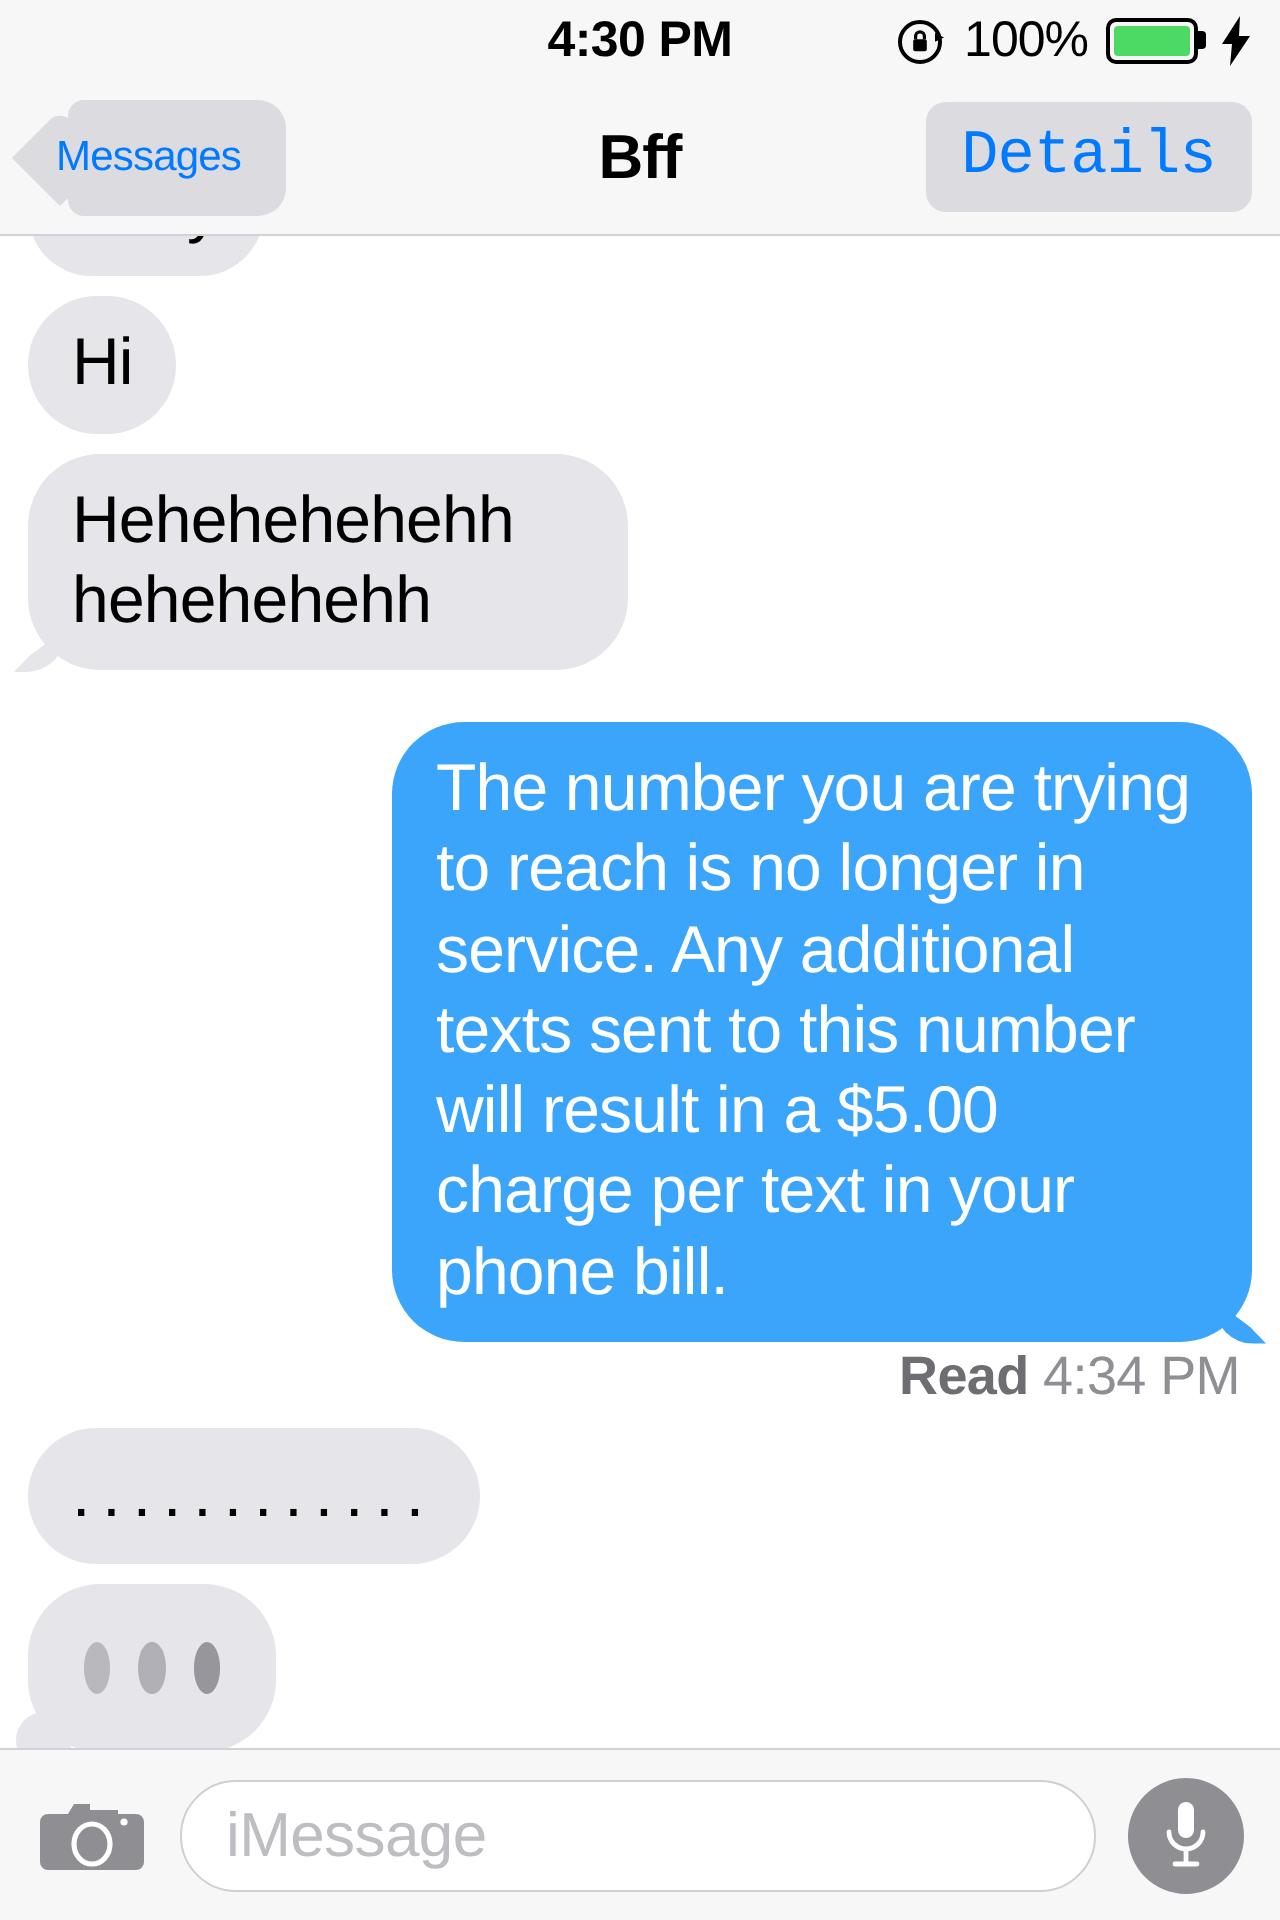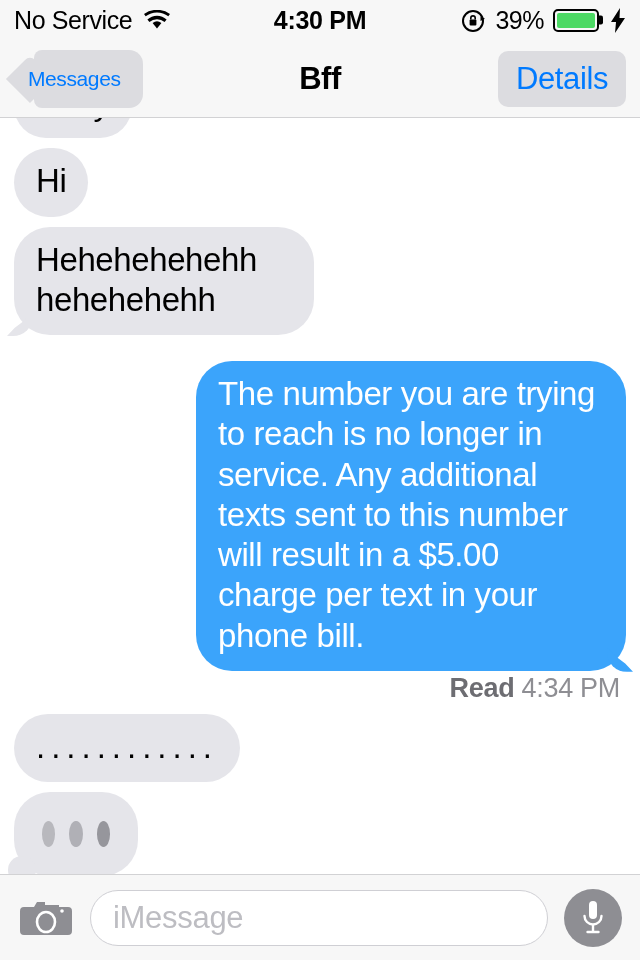--- a/index.html
+++ b/index.html
@@ -129,20 +129,21 @@
     letter-spacing:-0.4px;
   }
   .details-button {
     position:relative;
     margin-left:auto; margin-right:14px;
     padding:10px 18px;
     background:#dcdce0;
     border-radius:10px;
     cursor:pointer;
     z-index:2;
+    font-family:Liberation Mono, monospace;
   }
   .details-label {
     color:#007aff;
     font-size:31px;
     letter-spacing:-0.4px;
   }
 
   
   .thread {
     position:relative;
@@ -287,45 +288,35 @@
     flex:0 0 58px;
   }
   .mic-icon { width:26px; height:38px; display:block; }
 </style>
 </head>
 <body>
 
 <div id="app">
 
   <div class="status-bar">
-    <div class="status-left">
-      <span class="carrier">No Service</span>
-      <span>
-        <svg class="wifi-icon" viewBox="0 0 26 20" aria-hidden="true">
-          <path d="M13 18.6 L8.6 12.9 a7.2 7.2 0 0 1 8.8 0 Z" fill="#000"></path>
-          <path d="M13 9.2 a11.6 11.6 0 0 0 -7.6 2.9 l-2.0 -2.6 A15.2 15.2 0 0 1 13 5.8 a15.2 15.2 0 0 1 9.6 3.7 l-2.0 2.6 A11.6 11.6 0 0 0 13 9.2 Z" fill="#000"></path>
-          <path d="M13 2.4 a18.6 18.6 0 0 0 -11.3 3.9 L0 4.0 A22 22 0 0 1 13 -0.2 a22 22 0 0 1 13 4.2 l-1.7 2.3 A18.6 18.6 0 0 0 13 2.4 Z" fill="#000"></path>
-        </svg>
-      </span>
-    </div>
 
     <div class="status-center">
       <span>4:30 PM</span>
     </div>
 
     <div class="status-right">
       <span>
         <svg class="rotation-lock" viewBox="0 0 25 25" aria-hidden="true">
           <circle cx="12" cy="13" r="10" fill="none" stroke="#000" stroke-width="2"></circle>
           <rect x="8.6" y="11.6" width="6.8" height="6" rx="1" fill="#000"></rect>
           <path d="M9.8 11.6 v-1.5 a2.2 2.2 0 0 1 4.4 0 v1.5" fill="none" stroke="#000" stroke-width="1.6"></path>
           <path d="M19.5 8.5 l4.5 2.2 l-4.5 2.2 Z" fill="#000"></path>
         </svg>
       </span>
-      <span class="battery-pct">39%</span>
+      <span class="battery-pct">100%</span>
       <span class="battery">
         <span class="battery-fill" id="battery-fill" style="width: 100%; background: rgb(76, 217, 100);"></span>
       </span>
       <span>
         <svg class="bolt" viewBox="0 0 16 25" aria-hidden="true">
           <path d="M10 0 L1 14 h5 L5 25 L15 10 h-5.5 Z" fill="#000"></path>
         </svg>
       </span>
     </div>
   </div>

